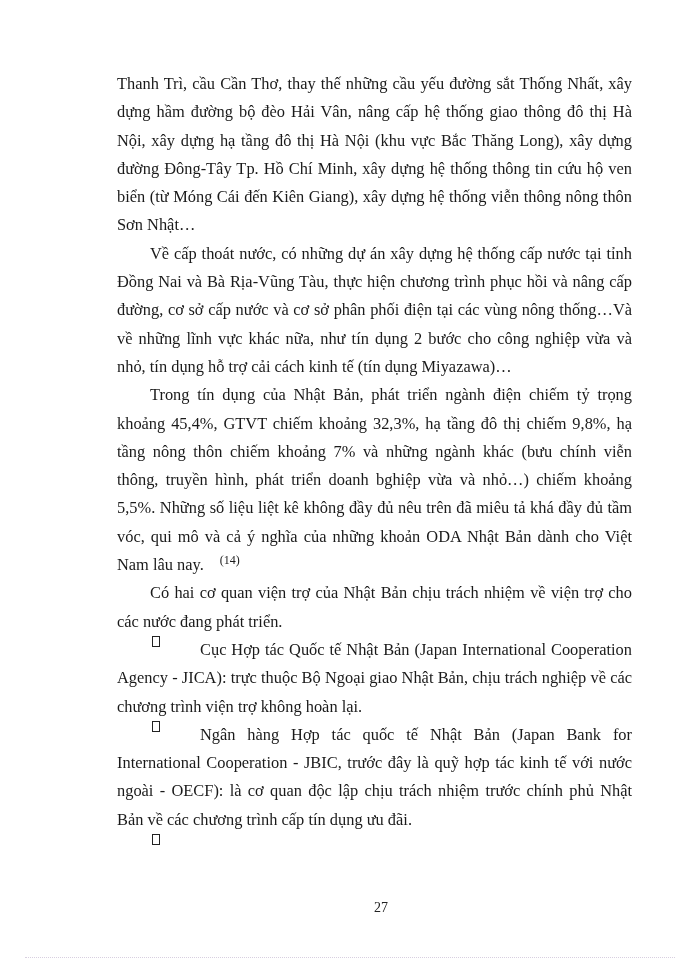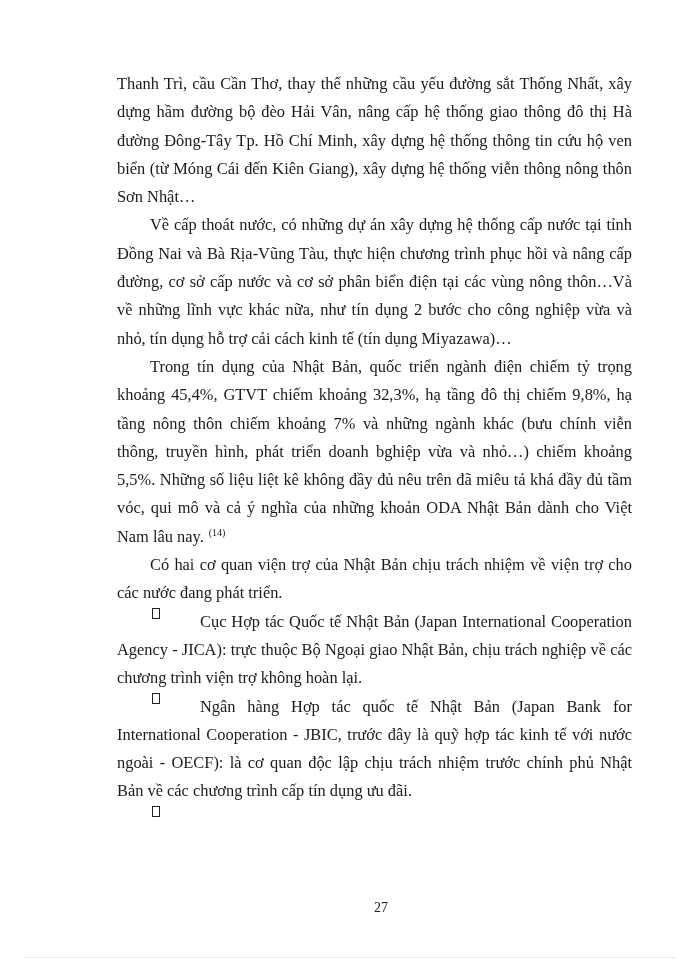--- a/index.html
+++ b/index.html
@@ -59,24 +59,24 @@
     flex: 0 0 auto;
   }
   .bullet-text {
     flex: 1 1 auto;
     margin-left: 40px;
     text-align: justify;
     text-align-last: justify;
     white-space: nowrap;
   }
   sup.footnote {
-    font-size: 10px;
+    font-size: 12px;
     vertical-align: 6px;
     line-height: 0;
-    margin-left: 5px;
+    margin-left: 16px;
   }
   .page-number {
     position: absolute;
     top: 900px;
     left: 0;
     width: 700px;
     text-align: center;
     font-size: 14px;
     color: #222;
     padding-left: 62px;
@@ -92,31 +92,32 @@
   }
 </style>
 </head>
 <body>
 
 <div class="page">
   <div class="text-block">
 
     <span class="line">Thanh Trì, cầu Cần Thơ, thay thế những cầu yếu đường sắt Thống Nhất, xây</span>
     <span class="line">dựng hầm đường bộ đèo Hải Vân, nâng cấp hệ thống giao thông đô thị Hà</span>
+    <span class="line">Nội, xây dựng hạ tầng đô thị Hà Nội (khu vực Bắc Thăng Long), xây dựng</span>
     <span class="line">đường Đông-Tây Tp. Hồ Chí Minh, xây dựng hệ thống thông tin cứu hộ ven</span>
     <span class="line">biển (từ Móng Cái đến Kiên Giang), xây dựng hệ thống viễn thông nông thôn</span>
     <span class="line last">Sơn Nhật…</span>
 
     <span class="line indent">Về cấp thoát nước, có những dự án xây dựng hệ thống cấp nước tại tỉnh</span>
     <span class="line">Đồng Nai và Bà Rịa-Vũng Tàu, thực hiện chương trình phục hồi và nâng cấp</span>
-    <span class="line">đường, cơ sở cấp nước và cơ sở phân biển điện tại các vùng nông thôn…Và</span>
+    <span class="line">đường, cơ sở cấp nước và cơ sở phân phối điện tại các vùng nông thống…Và</span>
     <span class="line">về những lĩnh vực khác nữa, như tín dụng 2 bước cho công nghiệp vừa và</span>
     <span class="line last">nhỏ, tín dụng hỗ trợ cải cách kinh tế (tín dụng Miyazawa)…</span>
 
-    <span class="line indent">Trong tín dụng của Nhật Bản, quốc triển ngành điện chiếm tỷ trọng</span>
+    <span class="line indent">Trong tín dụng của Nhật Bản, phát triển ngành điện chiếm tỷ trọng</span>
     <span class="line">khoảng 45,4%, GTVT chiếm khoảng 32,3%, hạ tầng đô thị chiếm 9,8%, hạ</span>
     <span class="line">tầng nông thôn chiếm khoảng 7% và những ngành khác (bưu chính viễn</span>
     <span class="line">thông, truyền hình, phát triển doanh bghiệp vừa và nhỏ…) chiếm khoảng</span>
     <span class="line">5,5%. Những số liệu liệt kê không đầy đủ nêu trên đã miêu tả khá đầy đủ tầm</span>
     <span class="line">vóc, qui mô và cả ý nghĩa của những khoản ODA Nhật Bản dành cho Việt</span>
     <span class="line last"><span>Nam lâu nay.</span><sup class="footnote">(14)</sup></span>
 
     <span class="line indent">Có hai cơ quan viện trợ của Nhật Bản chịu trách nhiệm về viện trợ cho</span>
     <span class="line last">các nước đang phát triển.</span>
 

